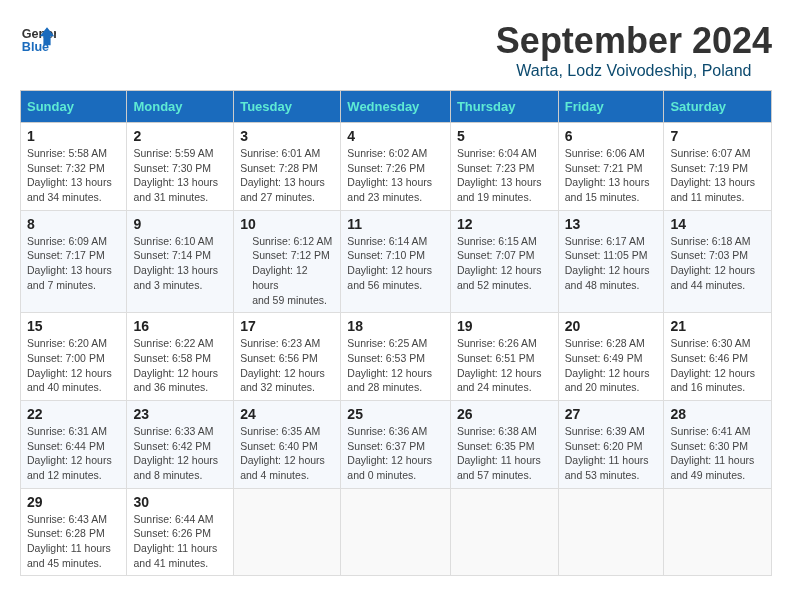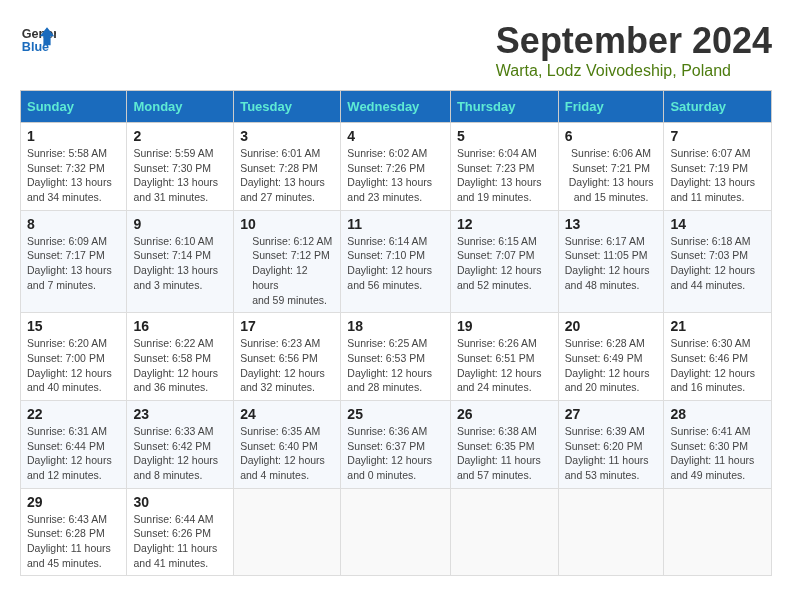--- a/index.html
+++ b/index.html
@@ -19,30 +19,30 @@
     .logo {
       display: flex;
       align-items: center;
       gap: 4px;
     }
     .logo-icon {
       width: 36px;
       height: 36px;
     }
     .title-block {
-      text-align: left;
+      text-align: center;
     }
     .month-title {
       font-size: 36px;
       font-weight: bold;
       color: #333;
     }
     .location {
       font-size: 16px;
-      color: #4d7c0f;
+      color: #0c4a6e;
     }
     .calendar {
       width: 100%;
       border-collapse: collapse;
       font-size: 11px;
     }
     .calendar th {
       background-color: #1a6bbd;
       color: #5eead4;
       padding: 8px 6px;
@@ -139,21 +139,21 @@
         </td>
         <td>
           <span class="day-number">5</span>
           <div class="day-detail" style="white-space: pre-line;">Sunrise: 6:04 AM
 Sunset: 7:23 PM
 Daylight: 13 hours
 and 19 minutes.</div>
         </td>
         <td>
           <span class="day-number">6</span>
-          <div class="day-detail" style="white-space: pre-line; text-align: center;">Sunrise: 6:06 AM
+          <div class="day-detail" style="white-space: pre-line;">Sunrise: 6:06 AM
 Sunset: 7:21 PM
 Daylight: 13 hours
 and 15 minutes.</div>
         </td>
         <td>
           <span class="day-number">7</span>
           <div class="day-detail" style="white-space: pre-line;">Sunrise: 6:07 AM
 Sunset: 7:19 PM
 Daylight: 13 hours
 and 11 minutes.</div>

